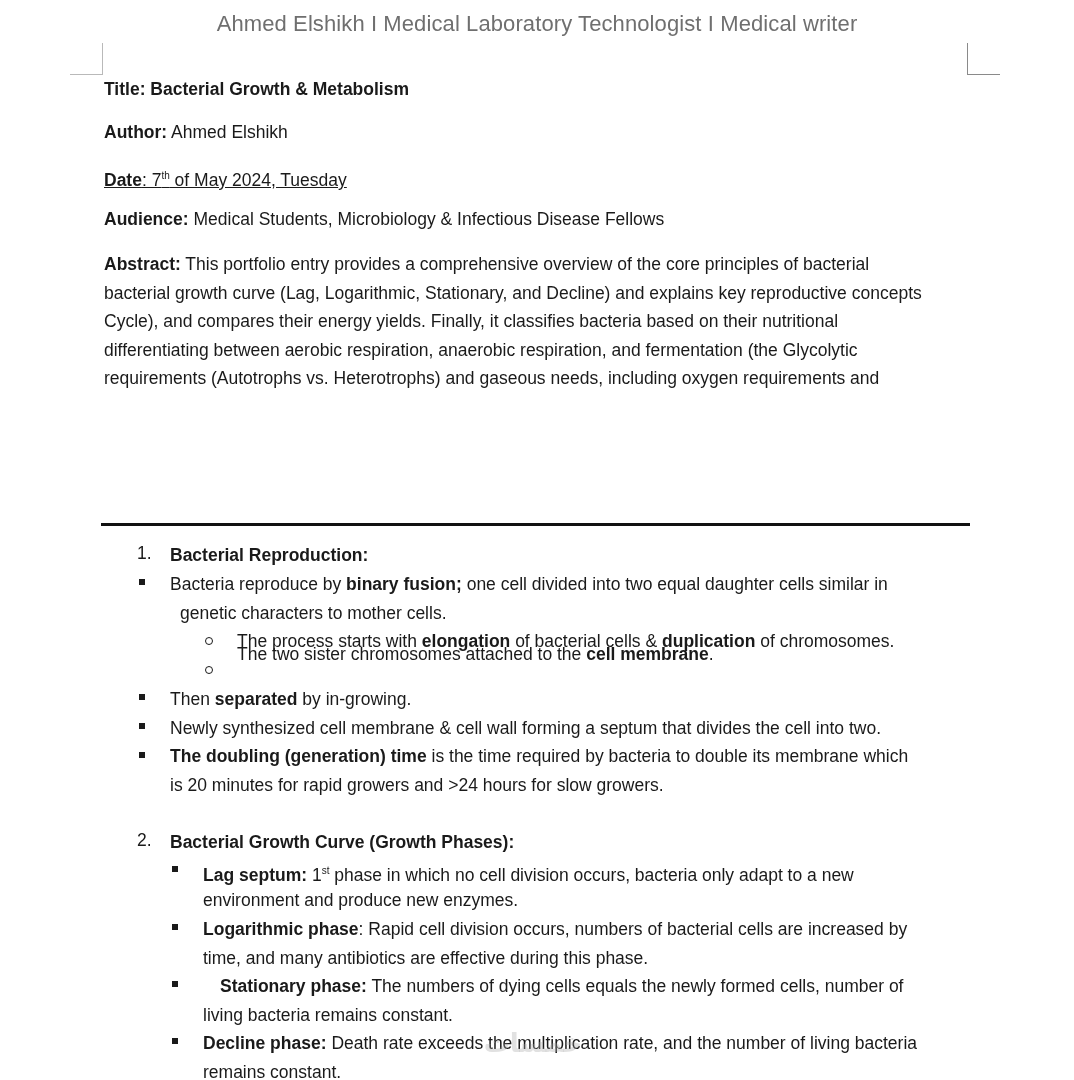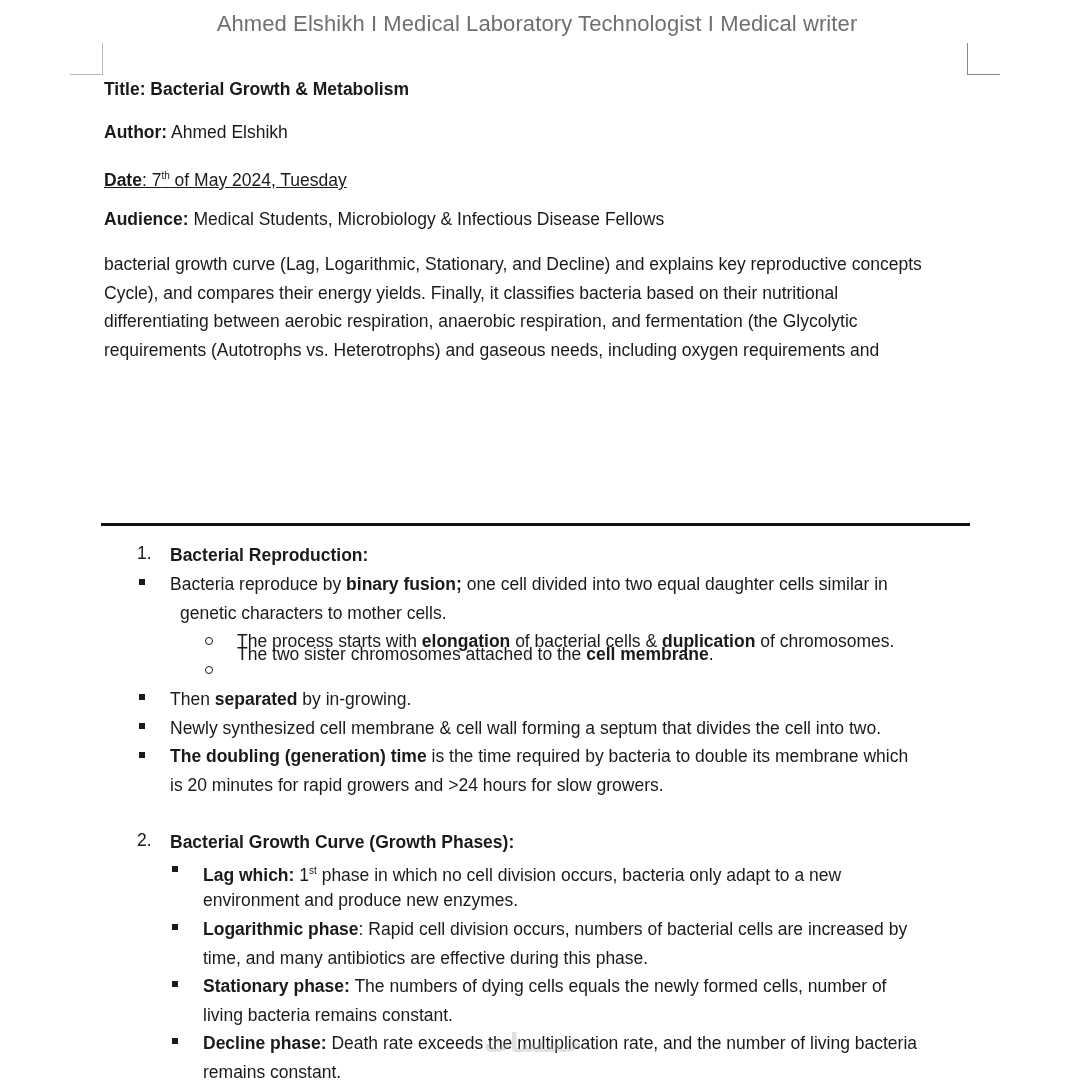--- a/index.html
+++ b/index.html
@@ -68,20 +68,21 @@
   <b>Author:</b><span> Ahmed Elshikh</span>
 </div>
 <div class="meta m-date">
   <b>Date</b><span>: 7</span><sup>th</sup><span> of May 2024, Tuesday</span>
 </div>
 <div class="meta m-audience">
   <b>Audience:</b><span> Medical Students, Microbiology &amp; Infectious Disease Fellows</span>
 </div>
 
 <div class="abstract">
+  <p><b>Abstract:</b><span> This portfolio entry provides a comprehensive overview of the core principles of bacterial</span></p>
   <p>bacterial growth curve (Lag, Logarithmic, Stationary, and Decline) and explains key reproductive concepts</p>
   <p>Cycle), and compares their energy yields. Finally, it classifies bacteria based on their nutritional</p>
   <p>differentiating between aerobic respiration, anaerobic respiration, and fermentation (the Glycolytic</p>
   <p>requirements (Autotrophs vs. Heterotrophs) and gaseous needs, including oxygen requirements and</p>
 </div>
 
 <div class="rule"></div>
 
 <div class="section">
   <span class="num" style="left:137px; top:543px;">1.</span>
@@ -106,29 +107,29 @@
   <span class="sq" style="left:139px; top:752px;"></span>
   <span class="line" style="left:170px; top:744px;"><b>The doubling (generation) time</b><span> is the time required by bacteria to double its membrane which</span></span>
   <span class="line" style="left:170px; top:773px;">is 20 minutes for rapid growers and &gt;24 hours for slow growers.</span>
 </div>
 
 <div class="section">
   <span class="num" style="left:137px; top:830px;">2.</span>
   <span class="line" style="left:170px; top:830px;"><b>Bacterial Growth Curve (Growth Phases):</b></span>
 
   <span class="sq" style="left:172px; top:866px;"></span>
-  <span class="line" style="left:203px; top:859px;"><b>Lag which:</b><span> 1</span><sup class="s">st</sup><span> phase in which no cell division occurs, bacteria only adapt to a new</span></span>
+  <span class="line" style="left:203px; top:859px;"><b>Lag septum:</b><span> 1</span><sup class="s">st</sup><span> phase in which no cell division occurs, bacteria only adapt to a new</span></span>
   <span class="line" style="left:203px; top:888px;">environment and produce new enzymes.</span>
 
   <span class="sq" style="left:172px; top:924px;"></span>
   <span class="line" style="left:203px; top:917px;"><b>Logarithmic phase</b><span>: Rapid cell division occurs, numbers of bacterial cells are increased by</span></span>
   <span class="line" style="left:203px; top:946px;">time, and many antibiotics are effective during this phase.</span>
 
   <span class="sq" style="left:172px; top:981px;"></span>
-  <span class="line" style="left:203px; top:974px;"><b>Stationary phase:</b><span> The numbers of dying cells equals the newly formed cells, number of</span></span>
+  <span class="line" style="left:220px; top:974px;"><b>Stationary phase:</b><span> The numbers of dying cells equals the newly formed cells, number of</span></span>
   <span class="line" style="left:203px; top:1003px;">living bacteria remains constant.</span>
 
   <span class="sq" style="left:172px; top:1038px;"></span>
   <span class="line" style="left:203px; top:1031px;"><b>Decline phase:</b><span> Death rate exceeds the multiplication rate, and the number of living bacteria</span></span>
   <span class="line" style="left:203px; top:1060px;">remains constant.</span>
 </div>
 
 <div class="watermark">خمسات</div>
 
 </body></html>

